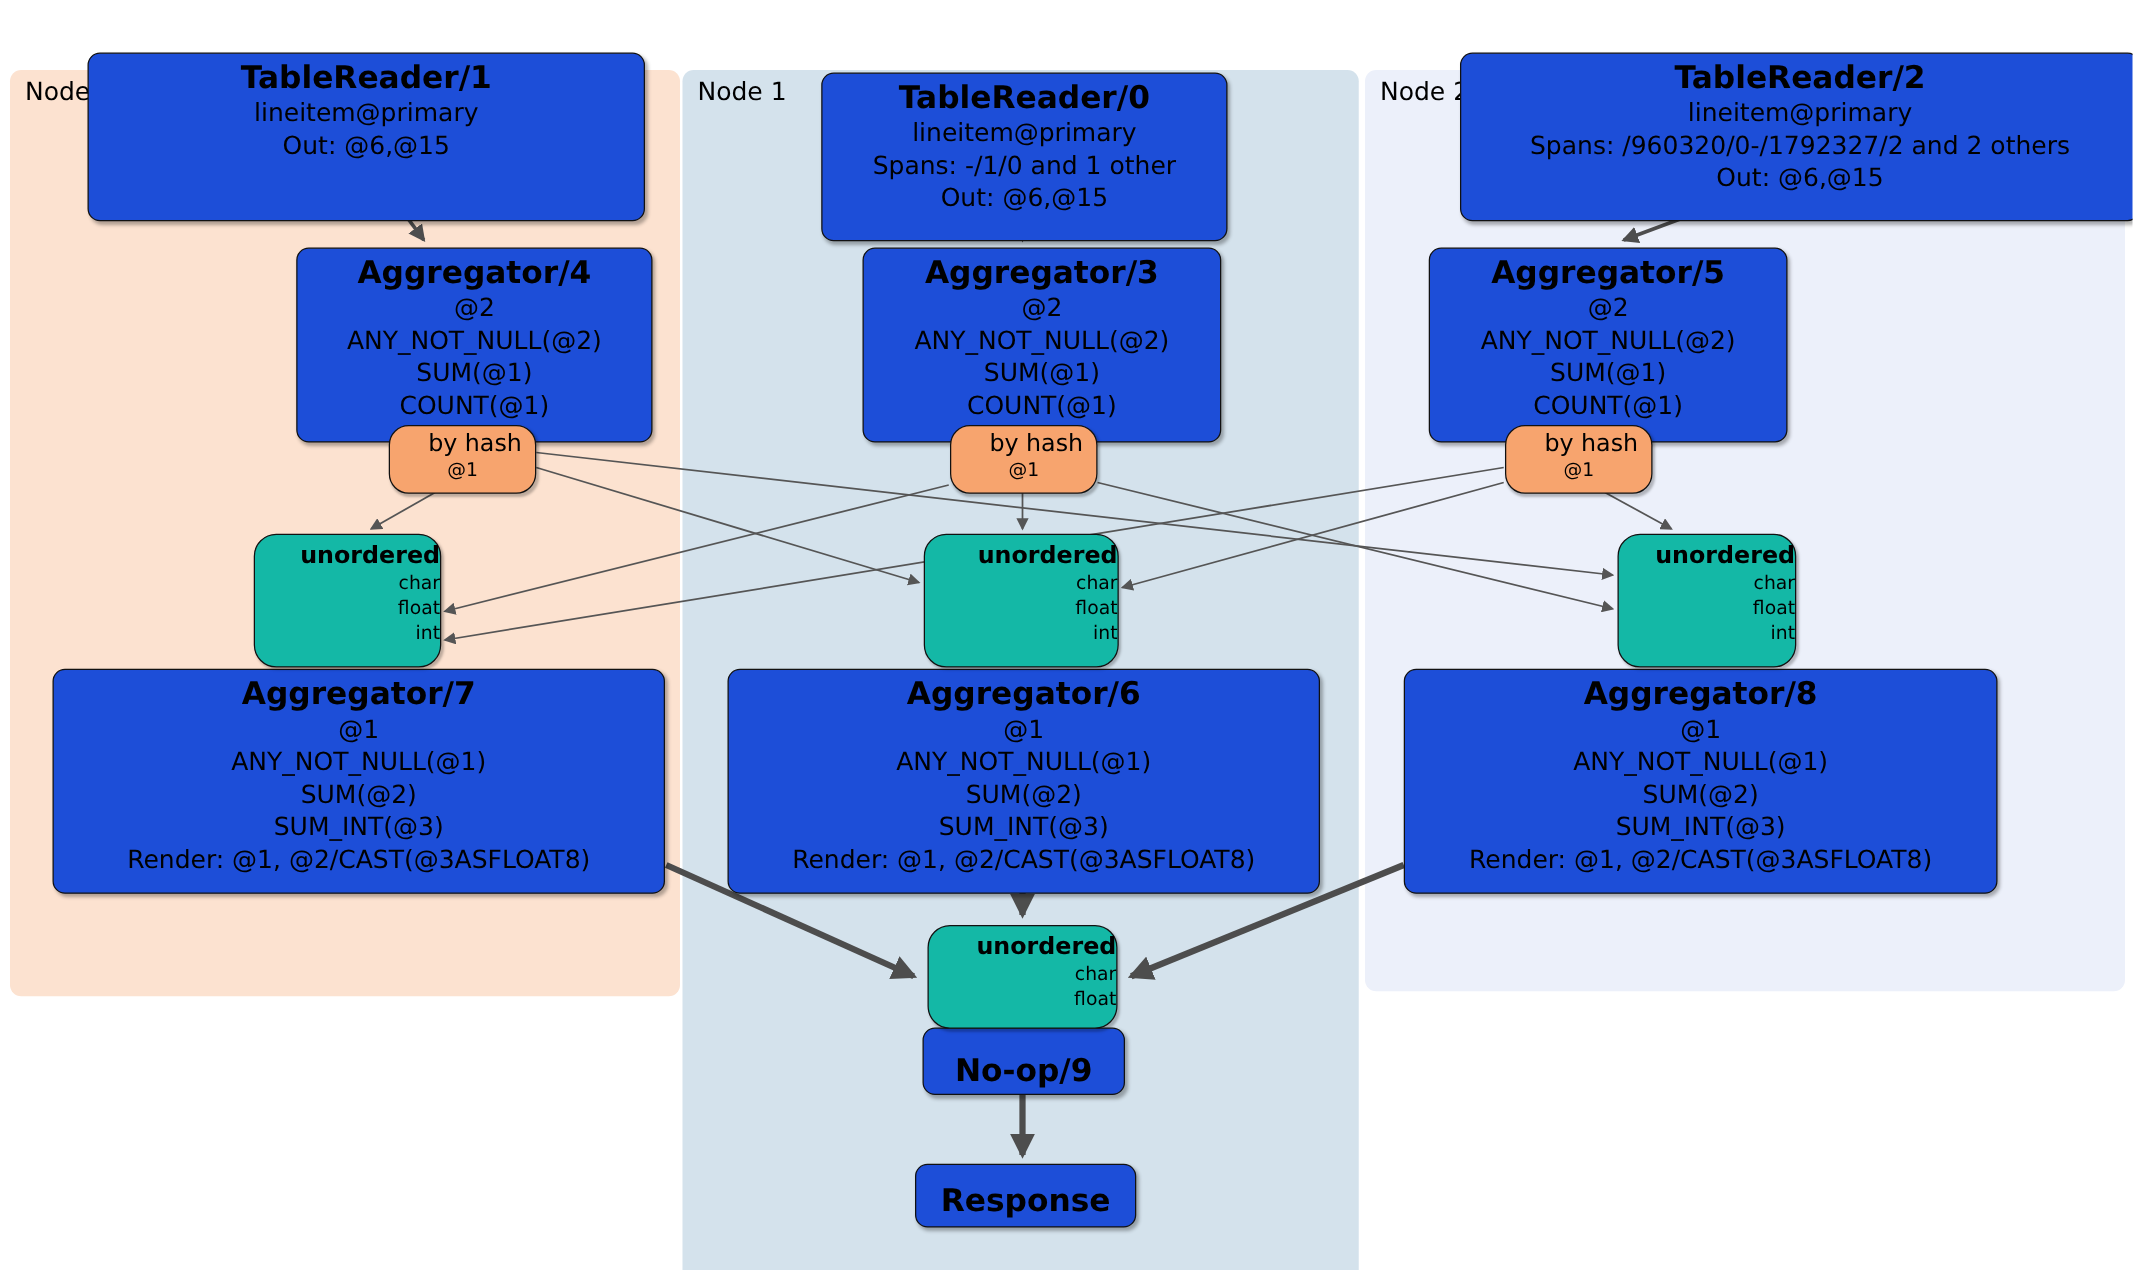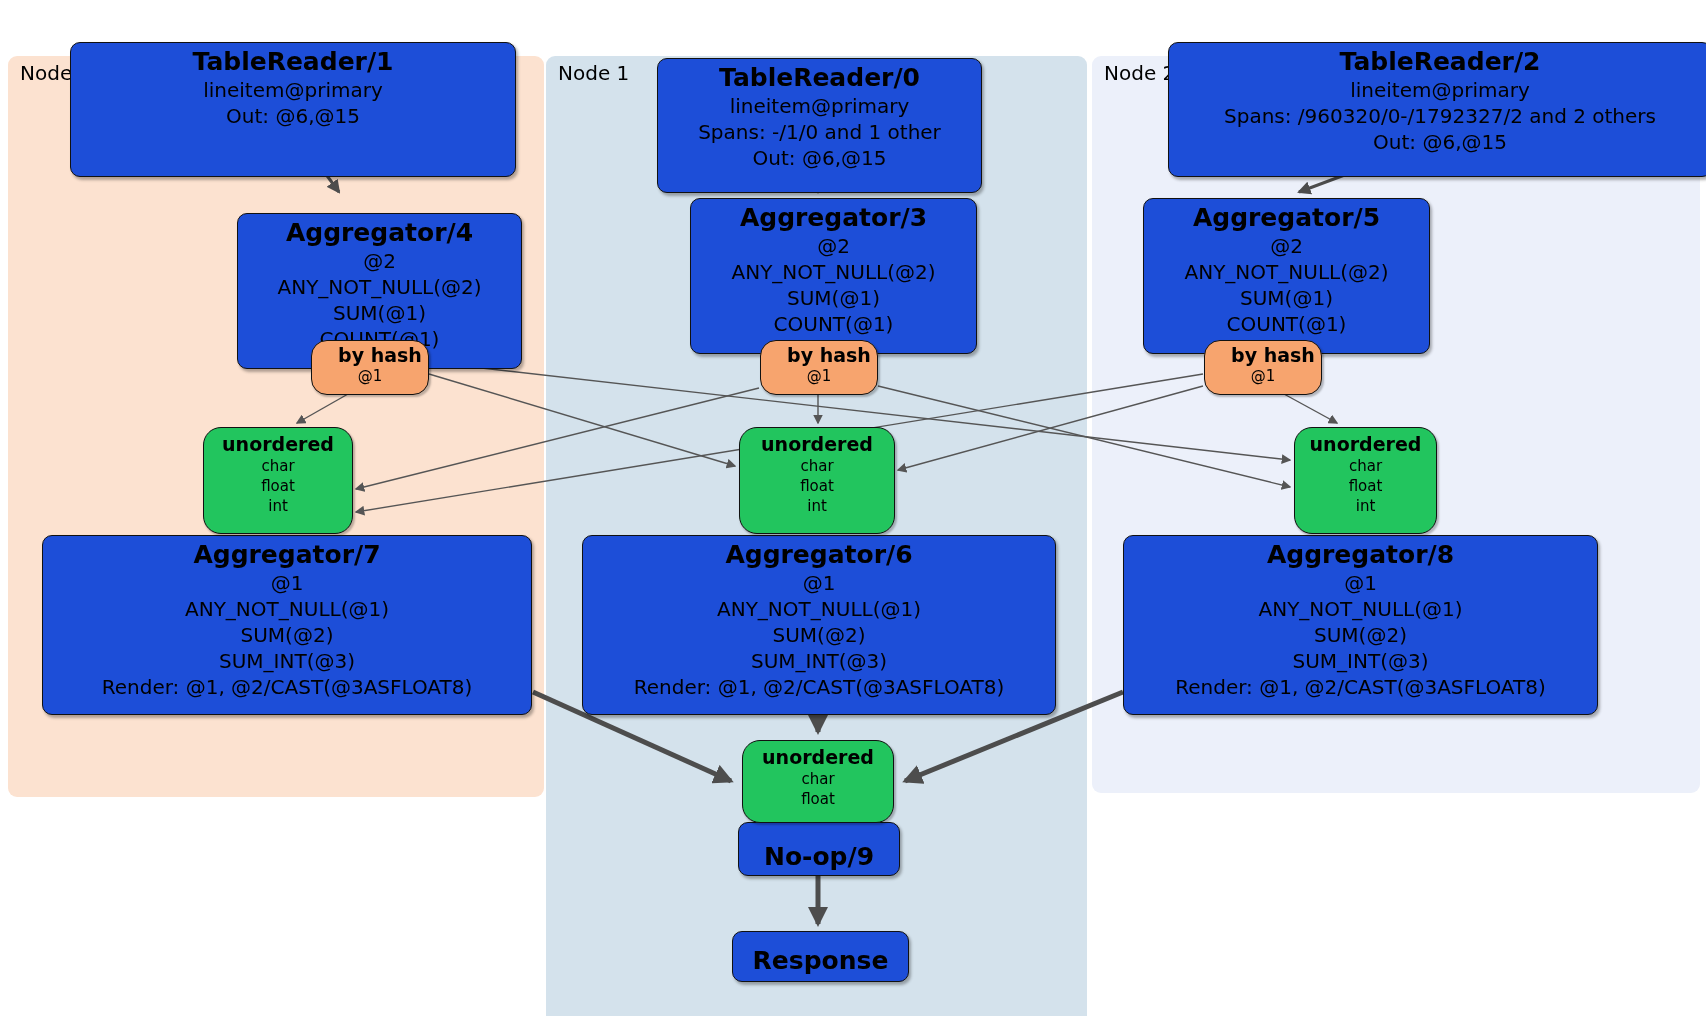--- a/index.html
+++ b/index.html
@@ -14,39 +14,39 @@
 
   svg.edges{position:absolute;left:0;top:0;z-index:1;}
 
   .proc{position:absolute;background:#1d4ed8;border:1.6px solid #111;border-radius:10px;
         text-align:center;z-index:2;box-shadow:2px 2.5px 3px rgba(0,0,0,0.3);padding-top:4px;box-sizing:content-box;}
   .proc .title{font-size:25px;font-weight:bold;line-height:30px;white-space:nowrap;}
   .proc .line{font-size:20px;line-height:26px;white-space:nowrap;}
   #b-tr1{left:70px;top:42px;width:444px;height:129px;}
   #b-tr0{left:657px;top:42px;width:323px;height:129px;margin-top:16px;}
   #b-tr2{left:1124px;top:42px;width:542px;height:129px;margin-left:44px;}
-  #b-agg4{left:237px;top:198px;width:283px;height:150px;margin-top:15px;}
+  #b-agg4{left:237px;top:198px;width:283px;height:150px;}
   #b-agg3{left:690px;top:198px;width:285px;height:150px;}
   #b-agg5{left:1143px;top:198px;width:285px;height:150px;}
   #b-agg7{left:42px;top:535px;width:488px;height:174px;}
   #b-agg6{left:582px;top:535px;width:472px;height:174px;}
   #b-agg8{left:1123px;top:535px;width:473px;height:174px;}
   #b-noop{left:738px;top:822px;width:160px;height:33px;padding-top:19px;}
   #b-resp{left:732px;top:931px;width:175px;height:35px;padding-top:14px;}
 
   .router{position:absolute;background:#f7a46e;border:1.6px solid #111;border-radius:16px;
           text-align:center;z-index:3;padding-top:3px;box-shadow:1.5px 2px 2px rgba(0,0,0,0.25);}
-  .router .title{font-size:19px;font-weight:bold;line-height:23px;margin-left:20px;}
+  .router .title{font-size:19px;font-weight:normal;line-height:23px;margin-left:20px;}
   .router .detail{font-size:15px;line-height:18px;}
   #r-hash3{left:311px;top:340px;width:116px;height:50px;}
   #r-hash1{left:760px;top:340px;width:116px;height:50px;}
   #r-hash2{left:1204px;top:340px;width:116px;height:50px;}
 
-  .stream{position:absolute;background:#22c55e;border:1.6px solid #111;border-radius:18px;
-          text-align:center;z-index:3;padding-top:5px;box-shadow:1.5px 2px 2px rgba(0,0,0,0.25);}
+  .stream{position:absolute;background:#14b8a6;border:1.6px solid #111;border-radius:18px;
+          text-align:right;z-index:3;padding-top:5px;box-shadow:1.5px 2px 2px rgba(0,0,0,0.25);}
   .stream .title{font-size:19px;font-weight:bold;line-height:23px;}
   .stream .type{font-size:15px;line-height:20px;}
   #s-un3{left:203px;top:427px;width:148px;height:100px;}
   #s-un1{left:739px;top:427px;width:154px;height:100px;}
   #s-un2{left:1294px;top:427px;width:141px;height:100px;}
   #s-unf{left:742px;top:740px;width:150px;height:76px;}
 </style>
 </head>
 <body>
 

